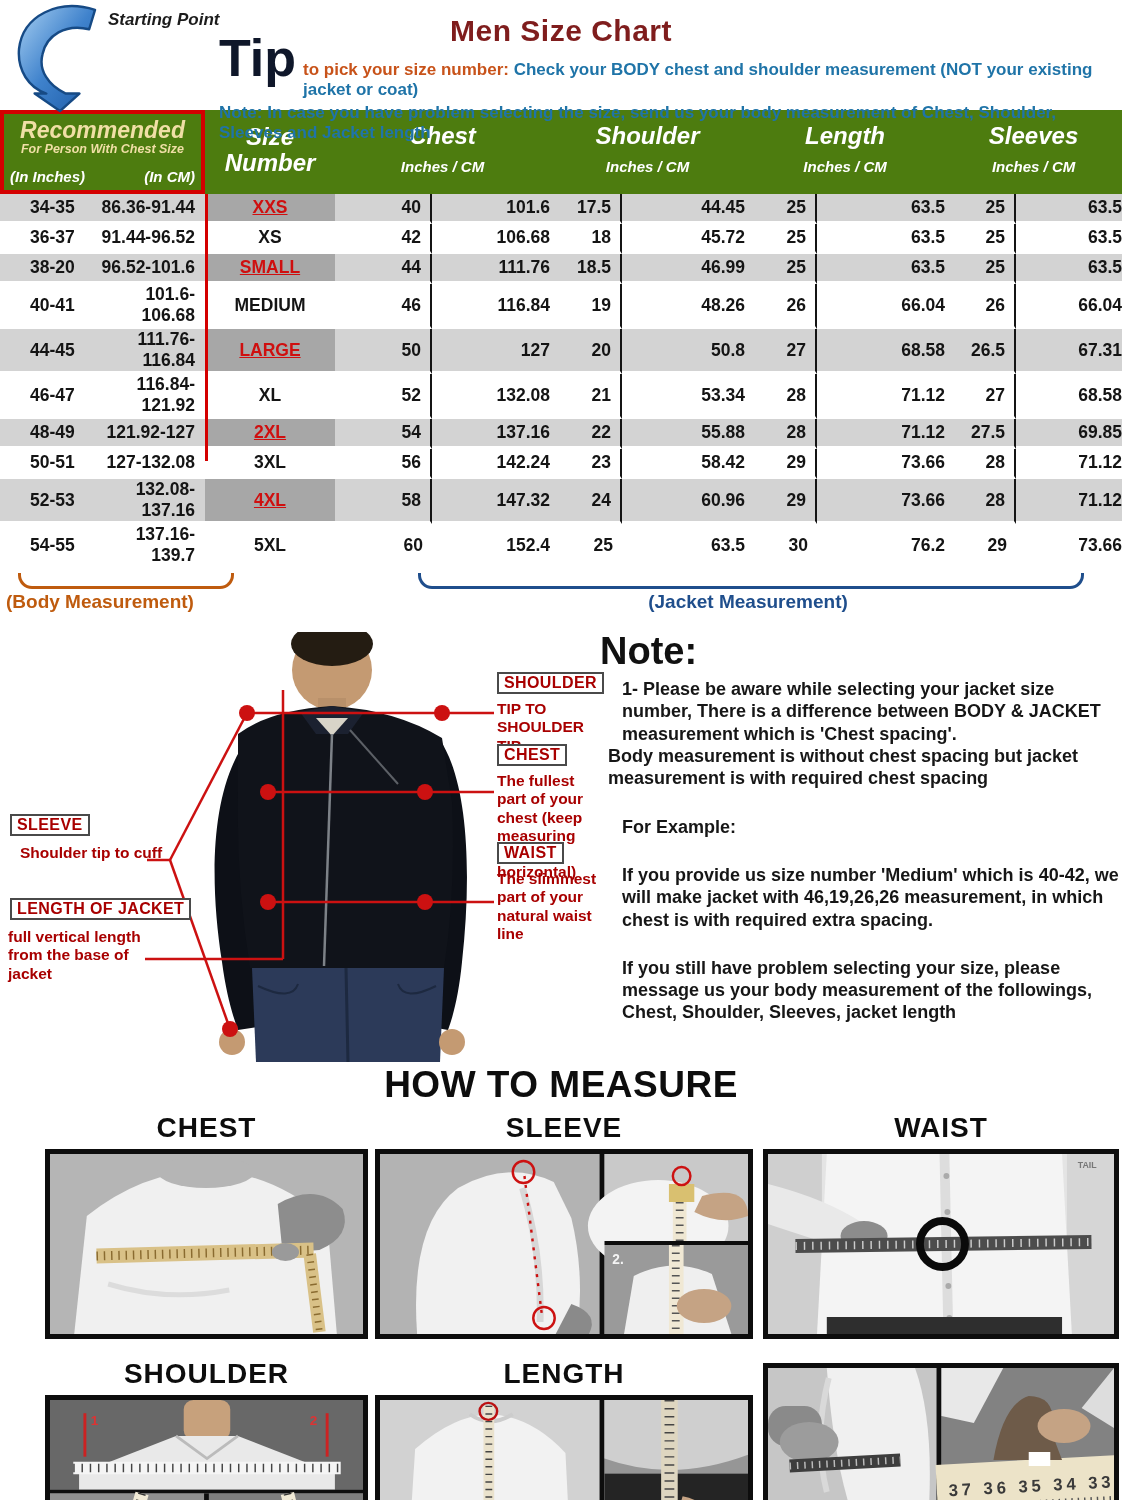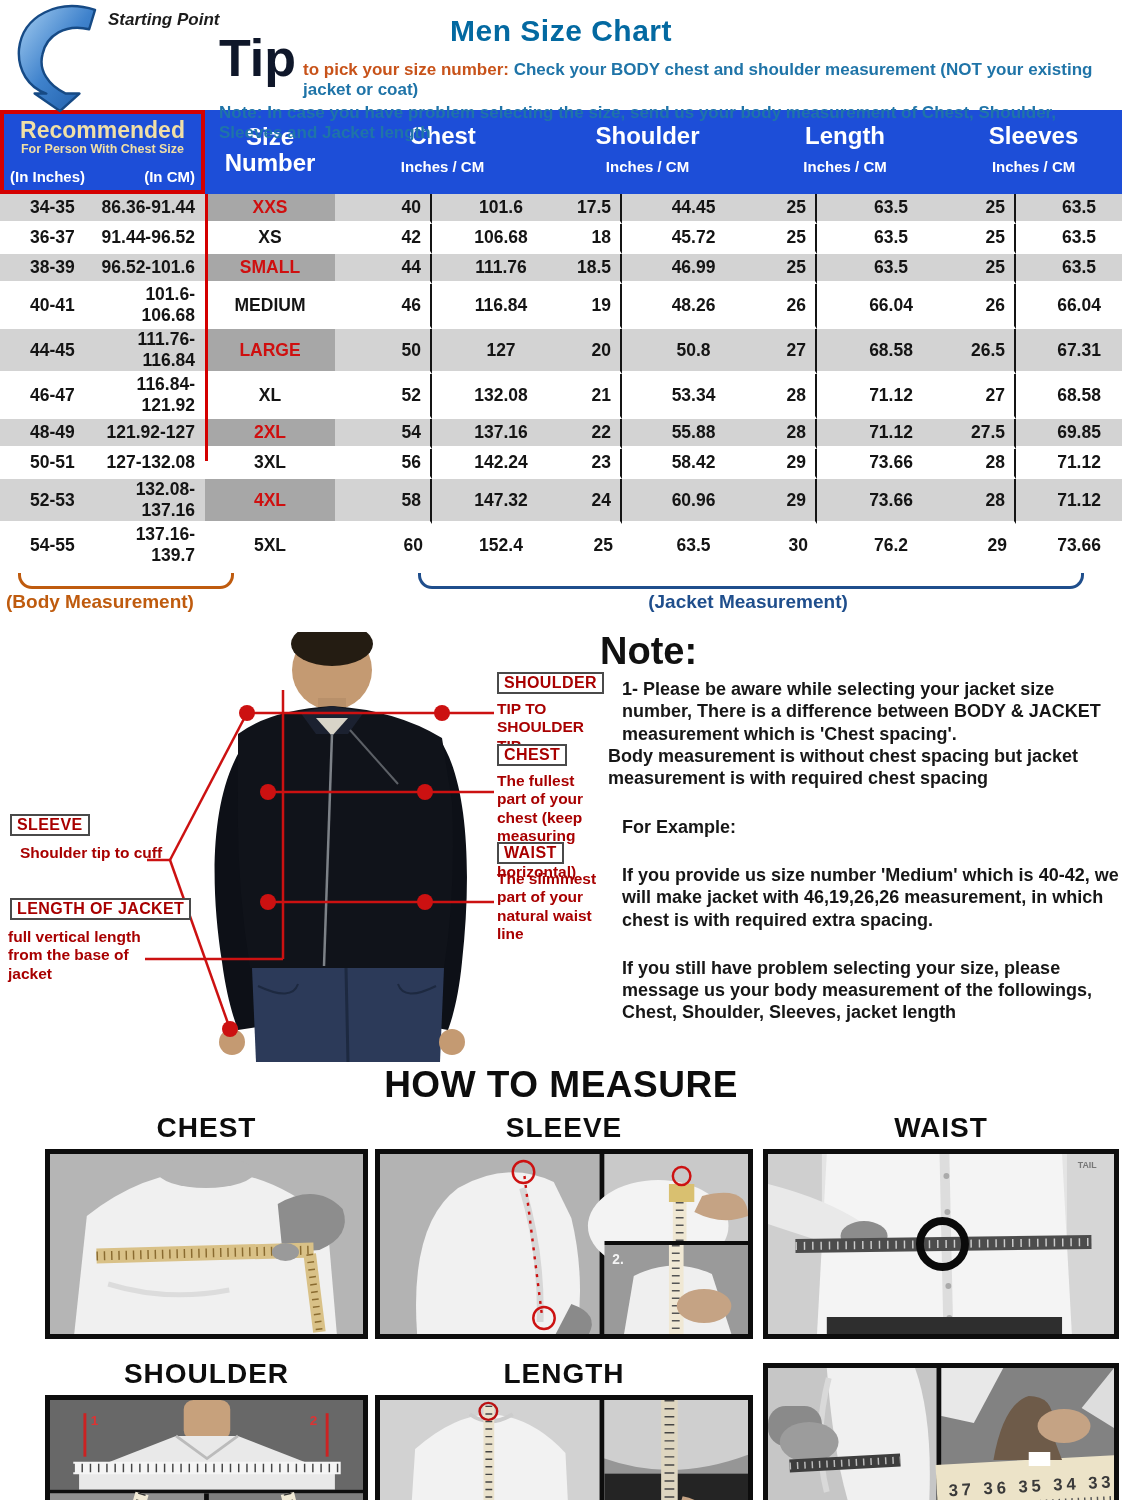--- a/index.html
+++ b/index.html
@@ -3,49 +3,49 @@
 <meta charset="utf-8">
 <style>
   html,body{margin:0;padding:0;background:#fff;}
   body{width:1122px;height:1500px;overflow:hidden;font-family:"Liberation Sans",sans-serif;}
   #page{position:relative;width:1122px;height:1500px;background:#fff;}
 
   
   .hdr{position:relative;height:110px;}
   .arrow-wrap{position:absolute;left:8px;top:2px;width:100px;height:112px;}
   .start-label{position:absolute;left:108px;top:10px;font-size:17px;font-weight:bold;font-style:italic;color:#1c1c1c;}
-  .page-title{position:absolute;left:0;top:14px;width:100%;text-align:center;font-size:30px;font-weight:bold;color:#0369a1;letter-spacing:0.5px;}
+  .page-title{position:absolute;left:0;top:14px;width:100%;text-align:center;font-size:30px;font-weight:bold;color:#7f1d1d;letter-spacing:0.5px;}
   .tip-block{position:absolute;left:219px;top:38px;width:900px;}
   .tip-word{position:absolute;left:0;top:-6px;font-size:52px;font-weight:bold;color:#0f172a;line-height:1;}
   .tip-line1{margin-left:84px;padding-top:22px;font-size:17px;font-weight:bold;}
   .tip-lead{color:#c8531a;}
   .tip-rest{color:#1f74a8;}
   .tip-line2{margin-top:3px;font-size:17px;font-weight:bold;color:#1f74a8;}
 
   
   table.size-table{border-collapse:separate;border-spacing:0;table-layout:fixed;width:1122px;}
   table.size-table th,table.size-table td{box-sizing:border-box;}
-  thead th{background:#1d4ed8;height:84px;vertical-align:top;padding:0;}
+  thead th{background:#4d7c0f;height:84px;vertical-align:top;padding:0;font-style:italic;}
   th.rec{border:4px solid #d40000;padding:4px 6px 0 6px;}
   .rec-title{color:#f0dfa6;font-size:23px;font-weight:bold;text-align:center;line-height:1.05;}
   .rec-sub{color:#f0dfa6;font-size:12.5px;font-weight:bold;text-align:center;}
   .rec-units{display:flex;justify-content:space-between;color:#fff;font-size:15px;font-weight:bold;margin-top:12px;}
   th.size-h{color:#fff;font-size:24px;font-weight:bold;padding-top:14px;line-height:1.1;}
   .grp-label{color:#fff;font-size:24px;font-weight:bold;text-align:center;padding-top:12px;}
   .grp-units{color:#fff;font-size:15px;font-weight:bold;text-align:center;margin-top:8px;}
   td{font-weight:bold;font-size:17.5px;color:#141414;height:30px;border-bottom:3px solid #fff;padding:0;}
   tr.odd td{background:#d3d3d3;}
   tr.odd td.c-size{background:#a7a7a7;}
   tr.even td{background:#fff;}
   td.c-rin{text-align:left;padding-left:30px;}
   td.c-rcm{text-align:right;padding-right:10px;}
   td.c-size{text-align:center;}
-  td.c-size.red{color:#cf0f0f;}
+  td.c-size.red{color:#cf0f0f;text-decoration:underline;}
   td.c-in{text-align:right;padding-right:9px;border-right:2px solid #141414;}
-  td.c-cm{text-align:center;padding-left:20px;margin-top:32px;}
+  td.c-cm{text-align:right;padding-left:20px;margin-top:32px;}
   tr.last td.c-in{border-right:none;}
   .red-line{position:absolute;left:205px;top:194px;width:3px;height:267px;background:#d40000;z-index:4;}
 
   
   .brackets{position:relative;height:63px;}
   .bracket{position:absolute;height:13px;border-left:3px solid;border-right:3px solid;border-bottom:3px solid;border-radius:0 0 14px 14px;top:4px;}
   .bracket.body{left:18px;width:210px;border-color:#bf5b0e;}
   .bracket.jacket{left:418px;width:660px;border-color:#1f4e8c;}
   .bracket-label{position:absolute;top:22px;font-size:19px;font-weight:bold;}
   .bracket-label.body{left:6px;color:#bf5b0e;}
@@ -170,21 +170,21 @@
           <td class="c-in">42</td>
           <td class="c-cm">106.68</td>
           <td class="c-in">18</td>
           <td class="c-cm">45.72</td>
           <td class="c-in">25</td>
           <td class="c-cm">63.5</td>
           <td class="c-in">25</td>
           <td class="c-cm">63.5</td>
         </tr>
         <tr class="odd">
-          <td class="c-rin">38-39</td>
+          <td class="c-rin">38-20</td>
           <td class="c-rcm">96.52-101.6</td>
           <td class="c-size red">SMALL</td>
           <td class="c-in">44</td>
           <td class="c-cm">111.76</td>
           <td class="c-in">18.5</td>
           <td class="c-cm">46.99</td>
           <td class="c-in">25</td>
           <td class="c-cm">63.5</td>
           <td class="c-in">25</td>
           <td class="c-cm">63.5</td>

